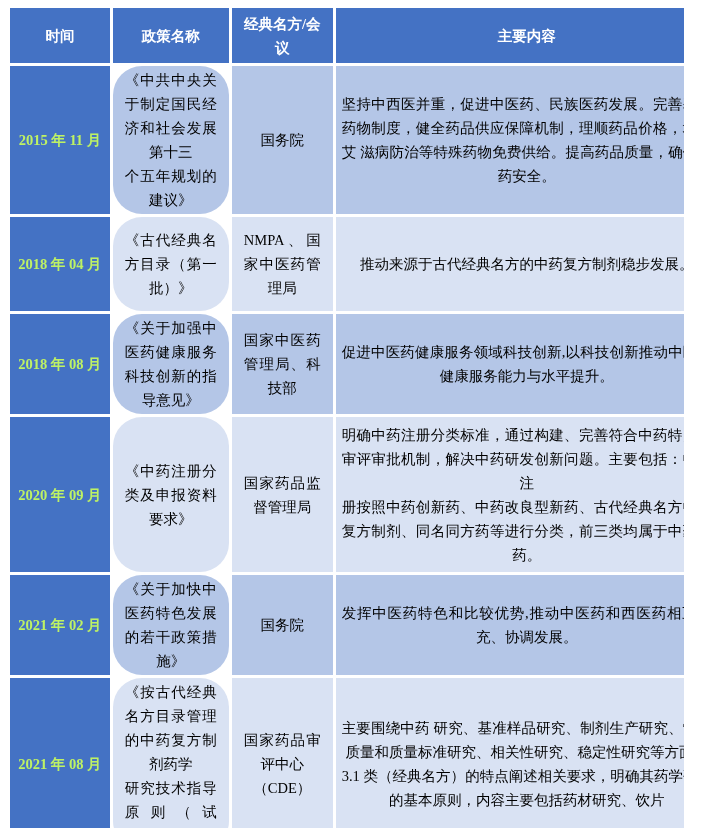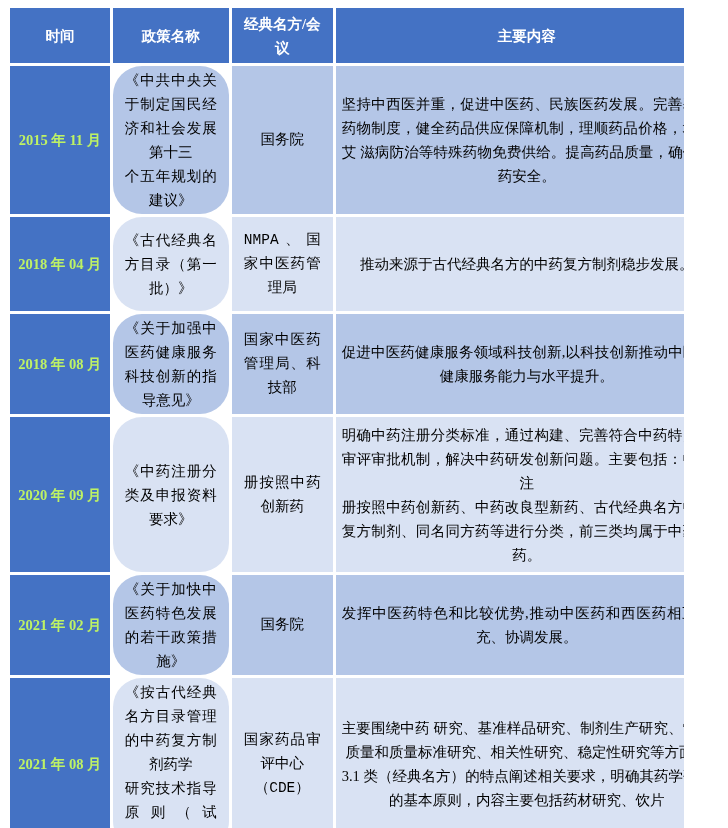--- a/index.html
+++ b/index.html
@@ -55,21 +55,20 @@
   td.policy-cell {
     text-align: justify;
     text-align-last: center;
     padding: 2px 12px;
     border-radius: 29px;
   }
   td.issuer-cell {
     text-align: justify;
     text-align-last: center;
     padding: 11px 12px;
-    font-family: Liberation Mono, monospace;
   }
   td.content-cell {
     text-align: justify;
     text-align-last: center;
     padding: 2px 6px;
   }
   tr.band-a td.policy-cell, tr.band-a td.issuer-cell, tr.band-a td.content-cell { background: #b4c6e7; }
   tr.band-b td.policy-cell, tr.band-b td.issuer-cell, tr.band-b td.content-cell { background: #d9e2f3; }
 
   tr.row-0 { height: 148px; }
@@ -114,21 +113,21 @@
       </tr>
       <tr class="row-2 band-a">
         <td class="time-cell">2018 年 08 月</td>
         <td class="policy-cell">《关于加强中医药健康服务科技创新的指导意见》</td>
         <td class="issuer-cell">国家中医药管理局、科技部</td>
         <td class="content-cell">促进中医药健康服务领域科技创新,以科技创新推动中医药健康服务能力与水平提升。</td>
       </tr>
       <tr class="row-3 band-b">
         <td class="time-cell">2020 年 09 月</td>
         <td class="policy-cell">《中药注册分类及申报资料要求》</td>
-        <td class="issuer-cell">册按照中药创新药</td>
+        <td class="issuer-cell">国家药品监督管理局</td>
         <td class="content-cell">明确中药注册分类标准，通过构建、完善符合中药特点的审评审批机制，解决中药研发创新问题。主要包括：中药注
 册按照中药创新药、中药改良型新药、古代经典名方中药复方制剂、同名同方药等进行分类，前三类均属于中药新药。</td>
       </tr>
       <tr class="row-4 band-a">
         <td class="time-cell">2021 年 02 月</td>
         <td class="policy-cell">《关于加快中医药特色发展的若干政策措施》</td>
         <td class="issuer-cell">国务院</td>
         <td class="content-cell">发挥中医药特色和比较优势,推动中医药和西医药相互补充、协调发展。</td>
       </tr>
       <tr class="row-5 band-b">

